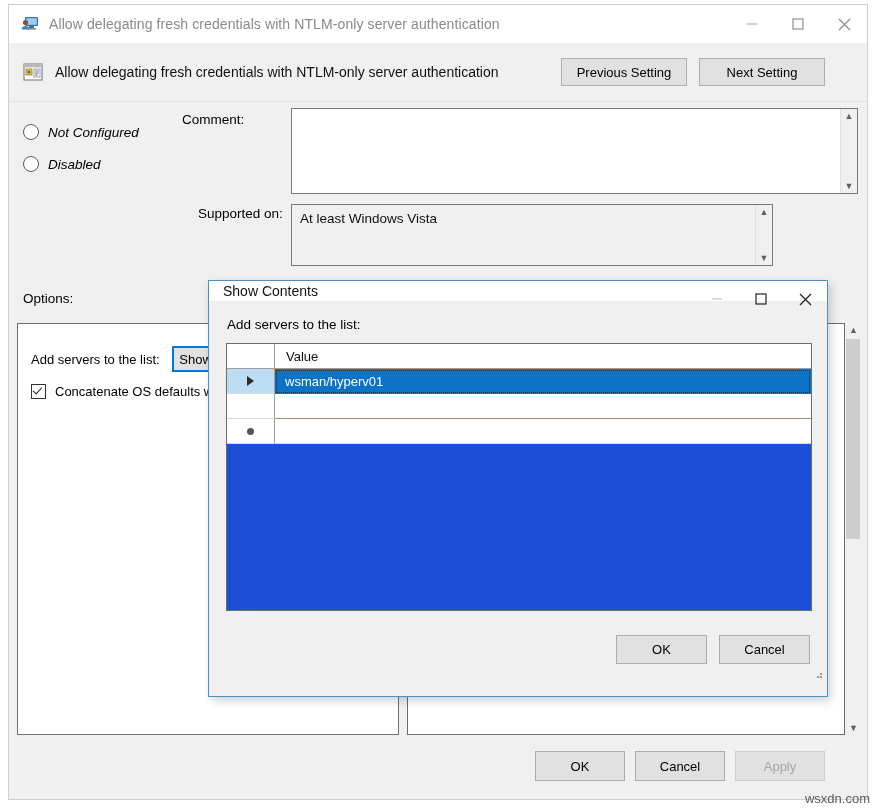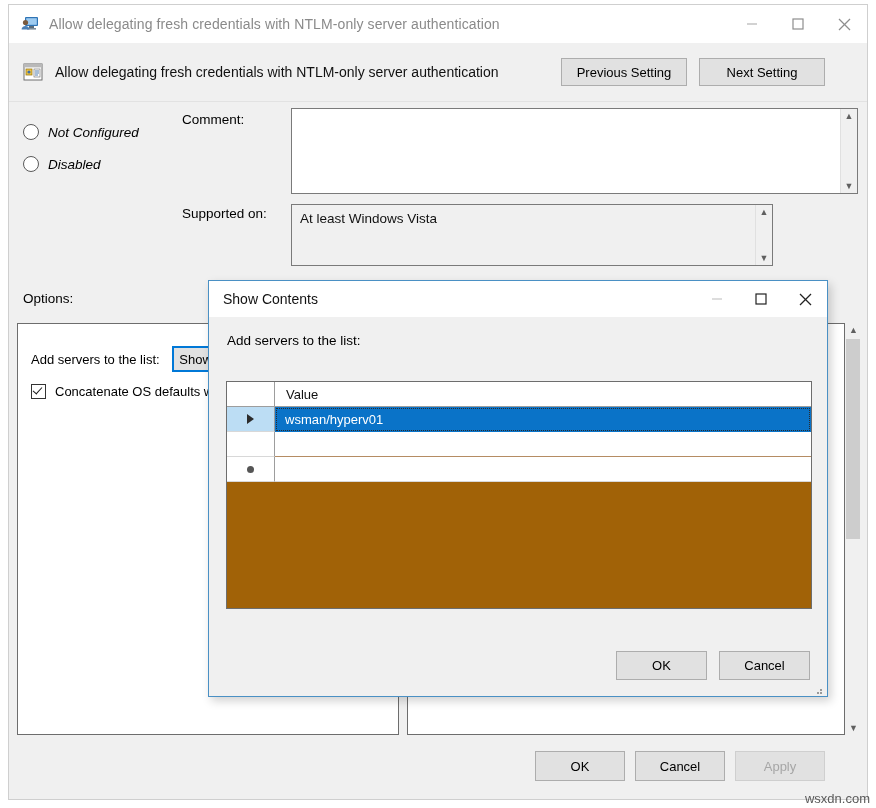--- a/index.html
+++ b/index.html
@@ -162,21 +162,21 @@
   }
 
   .label-comment {
     position: absolute;
     left: 173px;
     top: 10px;
     font-size: 13.5px;
   }
   .label-supported {
     position: absolute;
-    left: 173px;
+    left: 189px;
     top: 104px;
     font-size: 13.5px;
   }
   .field-comment {
     position: absolute;
     left: 282px;
     top: 6px;
     width: 567px;
     height: 86px;
     background: #ffffff;
@@ -328,21 +328,21 @@
     left: 208px;
     top: 280px;
     width: 620px;
     height: 417px;
     background: #f0f0f0;
     border: 1px solid #4a90c4;
     box-sizing: border-box;
     box-shadow: 3px 4px 9px rgba(0,0,0,0.18);
   }
   .dlg-titlebar {
-    height: 36px;
+    height: 20px;
     background: #ffffff;
     display: flex;
     align-items: center;
     position: relative;
   }
   .dlg-title-text {
     margin-left: 14px;
     font-size: 14px;
     color: #111111;
   }
@@ -373,26 +373,25 @@
     top: 16px;
     font-size: 13.5px;
   }
 
   
   .grid {
     position: absolute;
     left: 17px;
     top: 42px;
     width: 586px;
-    height: 228px;
-    background: #a16207;
+    height: 268px;
+    background: #1d4ed8;
     border: 1px solid #6d6d6d;
     box-sizing: border-box;
     overflow: hidden;
-    margin-top: 22px;
   }
   .grid-header {
     display: flex;
     height: 25px;
     border-bottom: 1px solid #9d9d9d;
     box-sizing: border-box;
   }
   .grid-header .hdr-corner {
     width: 48px;
     border-right: 1px solid #9d9d9d;

